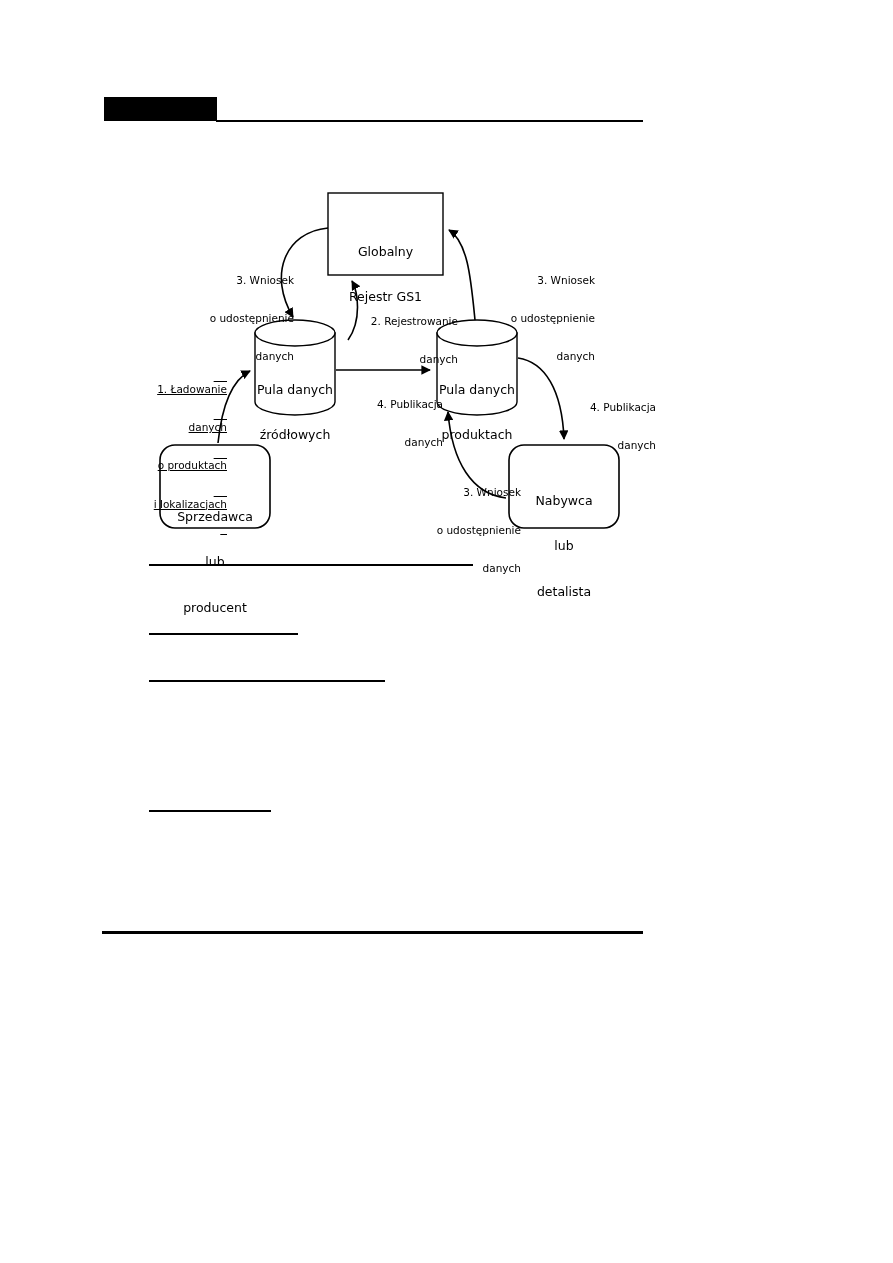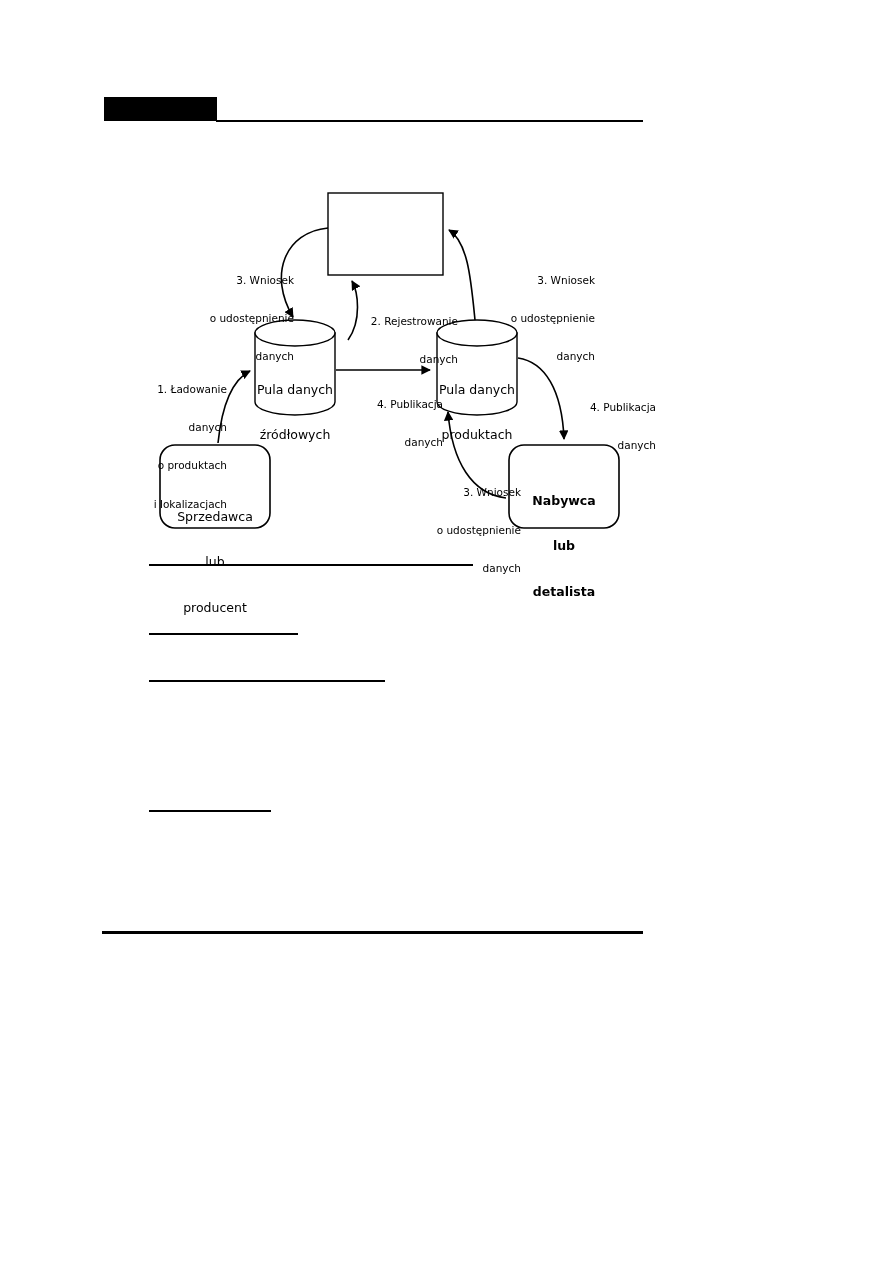--- a/index.html
+++ b/index.html
@@ -122,38 +122,42 @@
 
     <path d="M 118 263 C 122 225 132 200 150 191" fill="none" stroke="#000000" stroke-width="1.6" marker-end="url(#arrow)"></path>
 
     <path d="M 236 190 L 330 190" fill="none" stroke="#000000" stroke-width="1.6" marker-end="url(#arrow)"></path>
 
     <path d="M 418 178 C 445 182 462 210 464 259" fill="none" stroke="#000000" stroke-width="1.6" marker-end="url(#arrow)"></path>
 
     <path d="M 406 318 C 372 314 352 282 348 232" fill="none" stroke="#000000" stroke-width="1.6" marker-end="url(#arrow)"></path>
   </svg>
 
+  <div class="dg-text node-label" style="left:228px; top:33px; width:115px;">
+    <div>Globalny</div>
+    <div>Rejestr GS1</div>
+  </div>
 
   <div class="dg-text node-label" style="left:140px; top:171px; width:110px;">
     <div>Pula danych</div>
     <div>źródłowych</div>
   </div>
 
   <div class="dg-text node-label" style="left:322px; top:171px; width:110px;">
     <div>Pula danych</div>
     <div>produktach</div>
   </div>
 
   <div class="dg-text node-label" style="left:60px; top:298px; width:110px;">
     <div>Sprzedawca</div>
     <div>lub</div>
     <div>producent</div>
   </div>
 
-  <div class="dg-text node-label" style="left:409px; top:282px; width:110px;font-weight:bold;">
+  <div class="dg-text node-label" style="left:409px; top:282px; width:110px;">
     <div>Nabywca</div>
     <div>lub</div>
     <div>detalista</div>
   </div>
 
   <div class="dg-text flow-label" style="left:84px; top:68px; width:110px;">
     <div>3. Wniosek</div>
     <div class="indent">o udostępnienie</div>
     <div class="indent">danych</div>
   </div>
@@ -162,21 +166,21 @@
     <div>2. Rejestrowanie</div>
     <div class="indent">danych</div>
   </div>
 
   <div class="dg-text flow-label" style="left:385px; top:68px; width:110px;">
     <div>3. Wniosek</div>
     <div class="indent">o udostępnienie</div>
     <div class="indent">danych</div>
   </div>
 
-  <div class="dg-text flow-label" style="left:17px; top:177px; width:110px;">
+  <div class="dg-text flow-label" style="left:17px; top:177px; width:110px;text-decoration:underline;">
     <div>1. Ładowanie</div>
     <div class="indent">danych</div>
     <div class="indent">o produktach</div>
     <div class="indent">i lokalizacjach</div>
   </div>
 
   <div class="dg-text flow-label" style="left:253px; top:192px; width:90px;">
     <div>4. Publikacja</div>
     <div class="indent">danych</div>
   </div>

